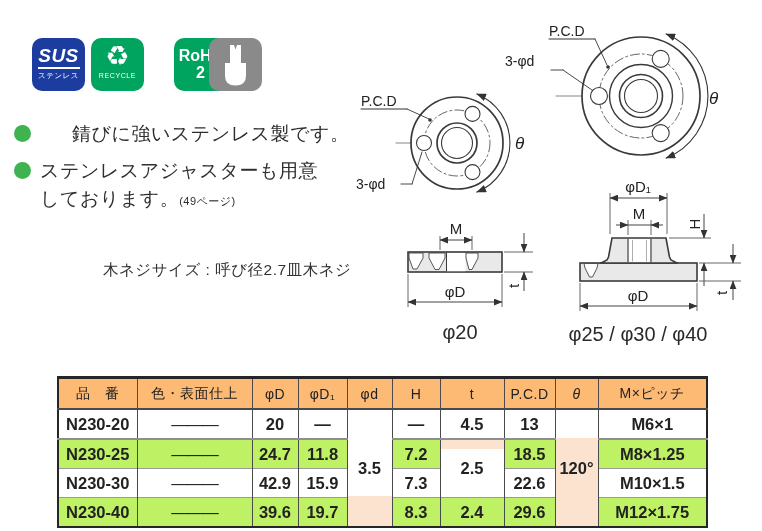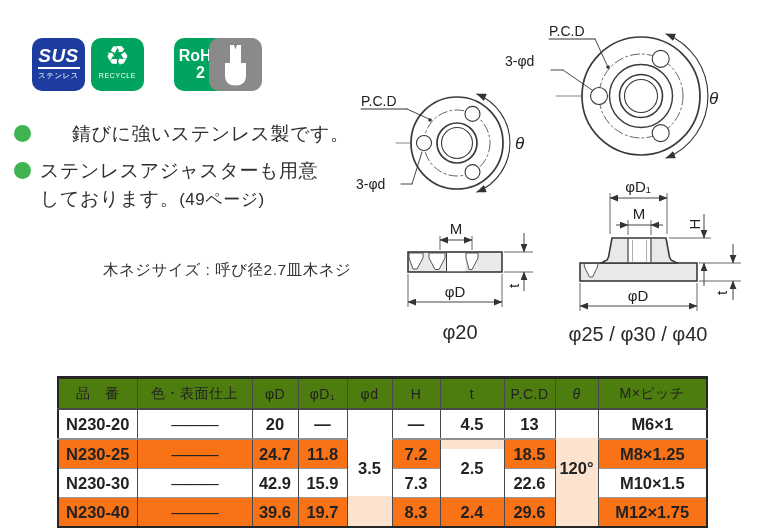--- a/index.html
+++ b/index.html
@@ -19,42 +19,42 @@
   #b-rohs{left:150px;background:#00a45f;padding-top:9px;margin-left:24px;}
   .rohs-l{font-size:16px;font-weight:bold;line-height:17px;}
   #b-plug{left:209px;background:#8a8a8a;}
 
   
   .feat{position:absolute;display:flex;gap:9px;}
   #feat1{left:14px;top:120px;gap:41px;}
   #feat2{left:14px;top:157px;}
   .dot{width:17px;height:17px;border-radius:50%;background:#3eb34f;flex:none;margin-top:5px;}
   .feat-text{font-size:19px;line-height:28px;color:#2e2e2e;letter-spacing:.5px;}
-  .note{font-size:17px;text-align:right;}
+  .note{font-size:11px;text-align:right;}
   #wood{position:absolute;left:87px;top:260px;font-size:15.5px;letter-spacing:.5px;color:#333;margin-left:16px;}
 
   
   #draw{position:absolute;left:345px;top:5px;}
   .dim-txt{font-size:15px;fill:#222;}
   .lbl-txt{font-size:14px;fill:#222;}
   .theta-txt{font-size:17px;font-style:italic;fill:#222;}
   .size-txt{font-size:20px;fill:#2a2a2a;}
 
   
   table{position:absolute;left:57px;top:376px;border-collapse:collapse;table-layout:fixed;
         border:2.5px solid #262626;border-top-width:3px;}
   th,td{padding:0;text-align:center;vertical-align:middle;overflow:hidden;
         border-left:1.5px solid #4a4a4a;border-right:1.5px solid #4a4a4a;}
-  th{height:29px;background:#4d7c0f;font-size:14px;font-weight:normal;color:#222;
+  th{height:29px;background:#fdba74;font-size:14px;font-weight:normal;color:#222;
      border-bottom:2px solid #4a4a4a;letter-spacing:.5px;}
   td{height:28px;font-size:16.5px;font-weight:bold;color:#222;}
   tbody tr+tr td{border-top:1.5px solid #9a9a9a;}
   tbody tr.thick td{border-top:2px solid #8f8f8f;}
   .w{background:#fff;}
-  .p{background:#f97316;margin-left:28px;}
+  .p{background:#bef264;margin-left:28px;}
   .m-phid{background:linear-gradient(to bottom,#fff 0 74%,#fbe3cf 74%);}
   .m-t{background:linear-gradient(to bottom,#fbe3cf 0 16%,#fff 16%);}
   .m-theta{background:linear-gradient(to bottom,#fff 0 24%,#fbe3cf 24%);}
   .dash{font-weight:normal;letter-spacing:-1px;}
   .it{font-style:italic;}
 </style>
 </head>
 <body>
 
 <div class="badge" id="b-sus">

